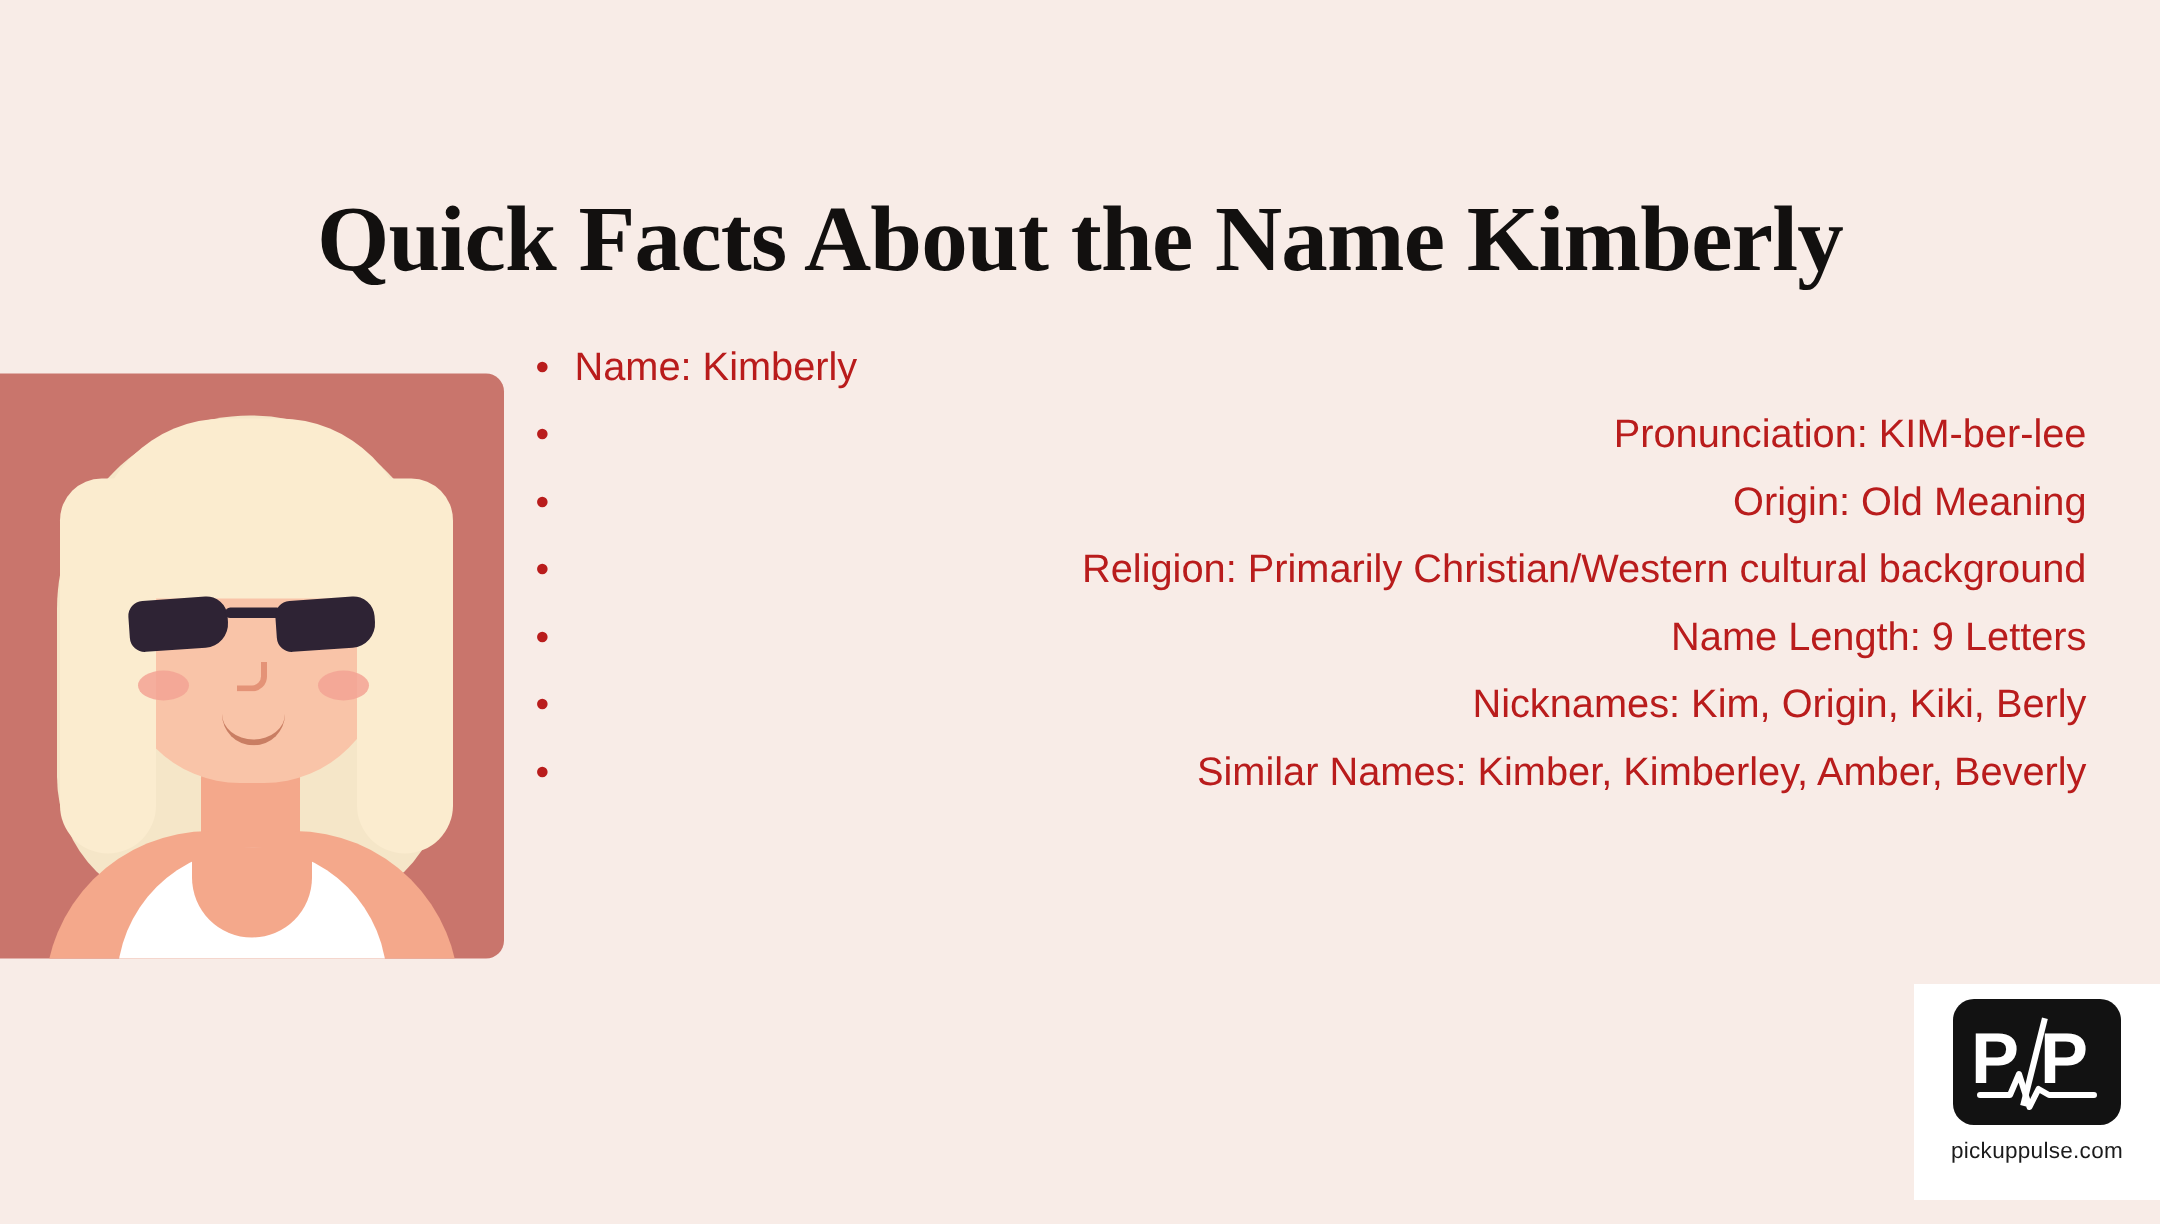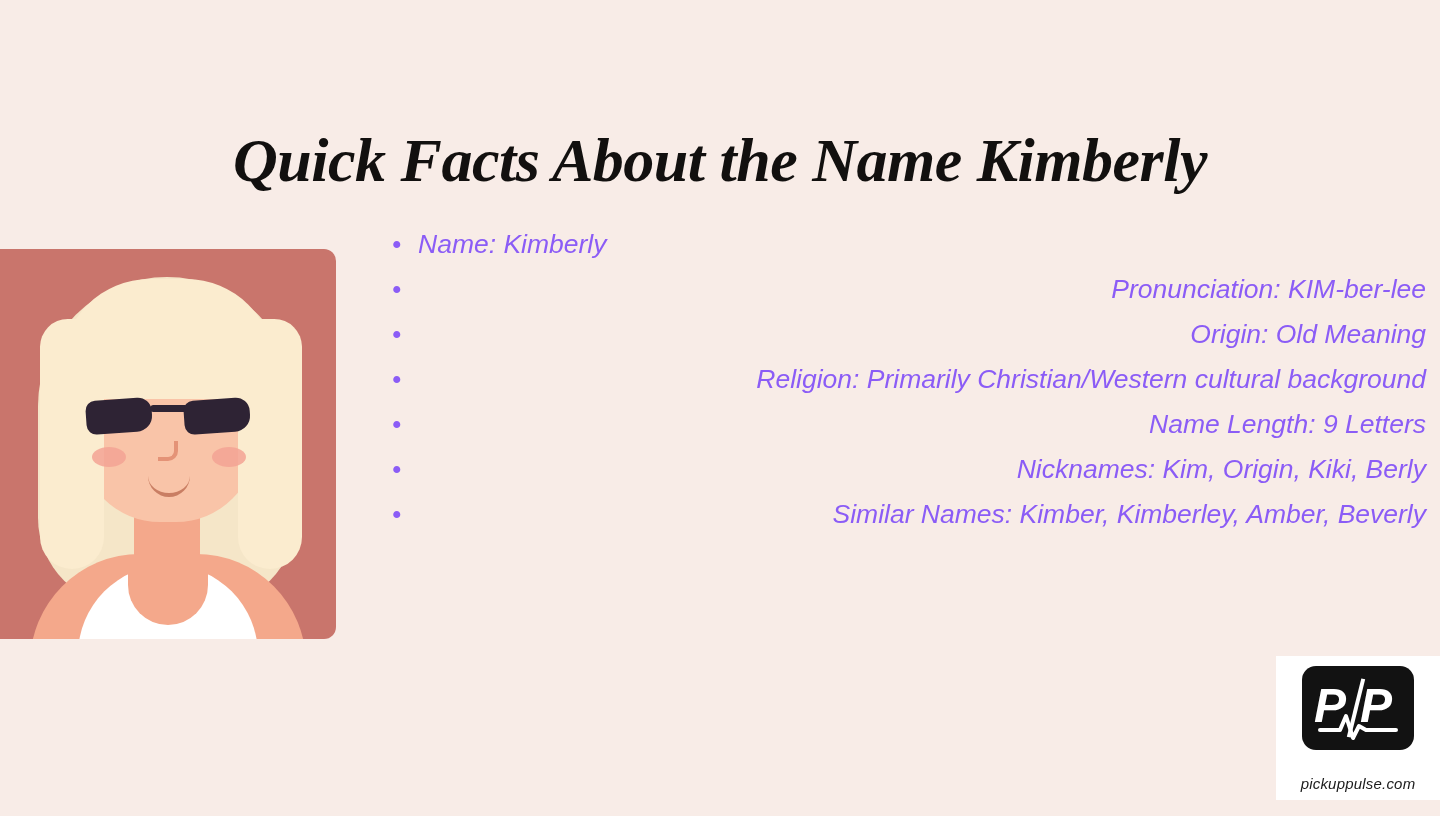--- a/index.html
+++ b/index.html
@@ -12,21 +12,20 @@
     background: #f8ece7;
     font-family: "Liberation Sans", sans-serif;
     overflow: hidden;
     position: relative;
   }
 
   .page {
     position: relative;
     width: 1140px;
     height: 816px;
-    font-style: italic;
   }
 
   .title {
     position: absolute;
     top: 86px;
     left: 0;
     width: 1440px;
     text-align: center;
     font-family: "Liberation Serif", serif;
     font-weight: bold;
@@ -201,27 +200,27 @@
     top: 222px;
     width: 42px;
     height: 22px;
     border-bottom: 4px solid #c97e63;
     border-radius: 0 0 24px 24px;
   }
 
   
   .facts {
     position: absolute;
-    left: 386px;
+    left: 351px;
     top: 222px;
     width: 1040px;
     margin: 0;
     padding: 0;
     list-style: none;
-    color: #8b5cf6;
+    color: #b91c1c;
     font-size: 26.5px;
     line-height: 45px;
   }
   .facts li {
     position: relative;
     padding-left: 32px;
     text-align: justify;
     text-justify: inter-word;
   }
   .facts li::before {
@@ -257,21 +256,21 @@
     height: 84px;
     background: #121212;
     border-radius: 14px;
     display: flex;
     align-items: center;
     justify-content: center;
     position: relative;
   }
   .logo-mark svg { display: block; }
   .logo-url {
-    margin-top: 25px;
+    margin-top: 9px;
     font-size: 15px;
     color: #1b1b1b;
     letter-spacing: .2px;
   }
 </style>
 </head>
 <body>
 
 <div class="page">
 

